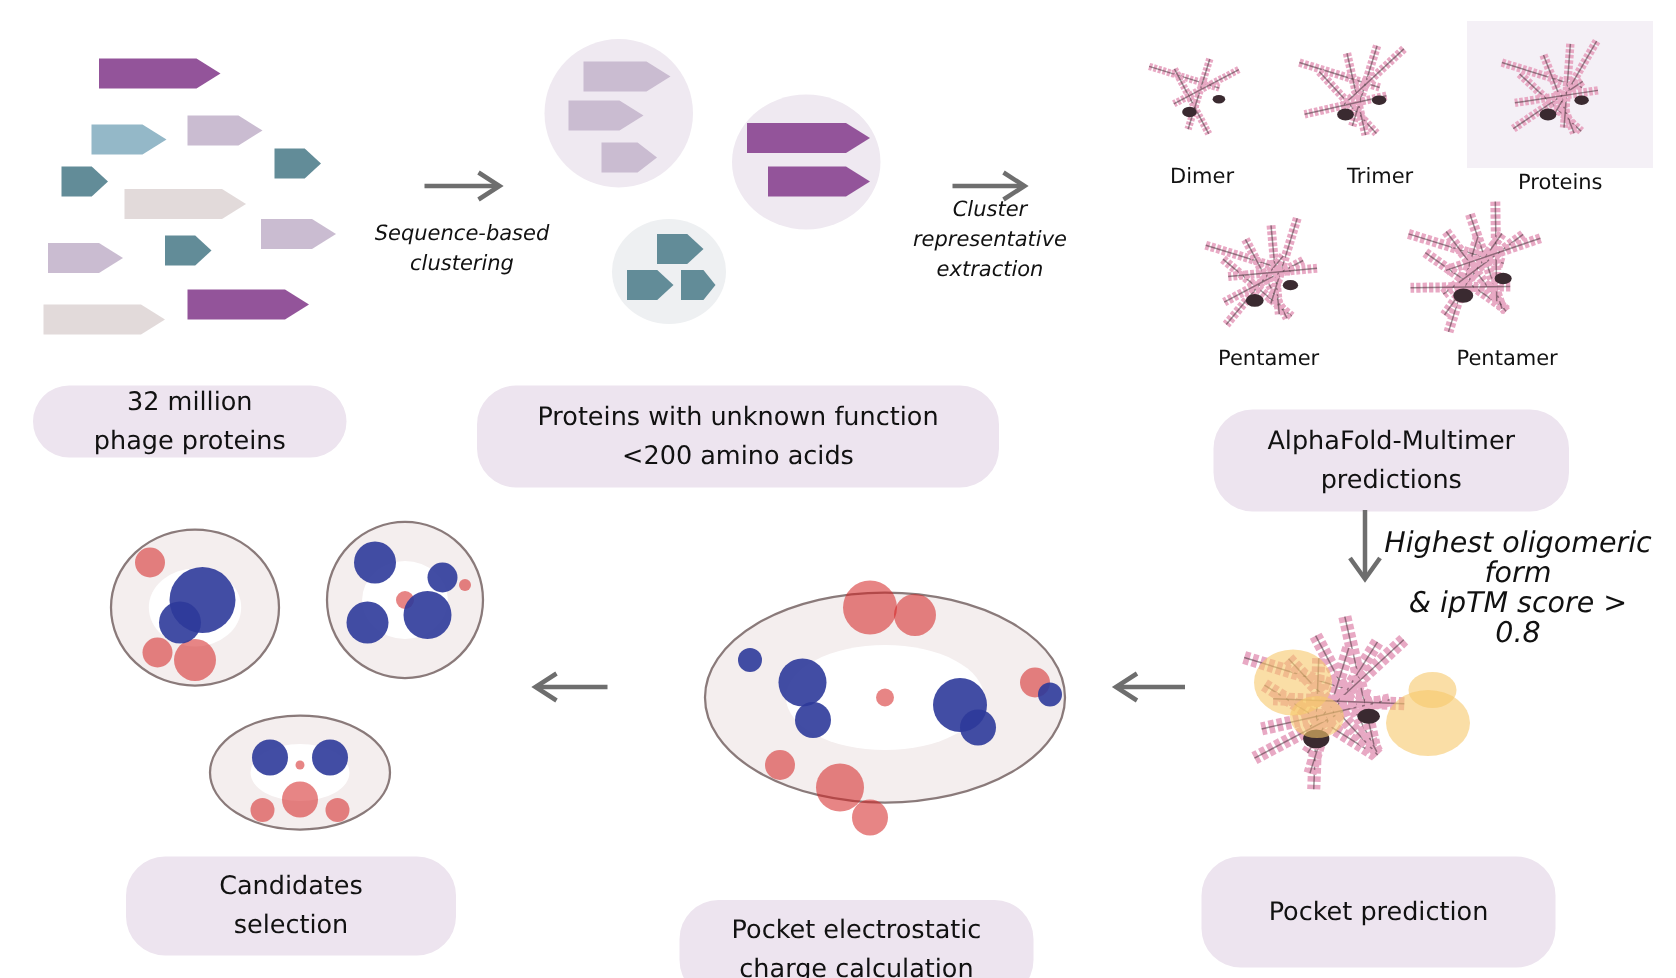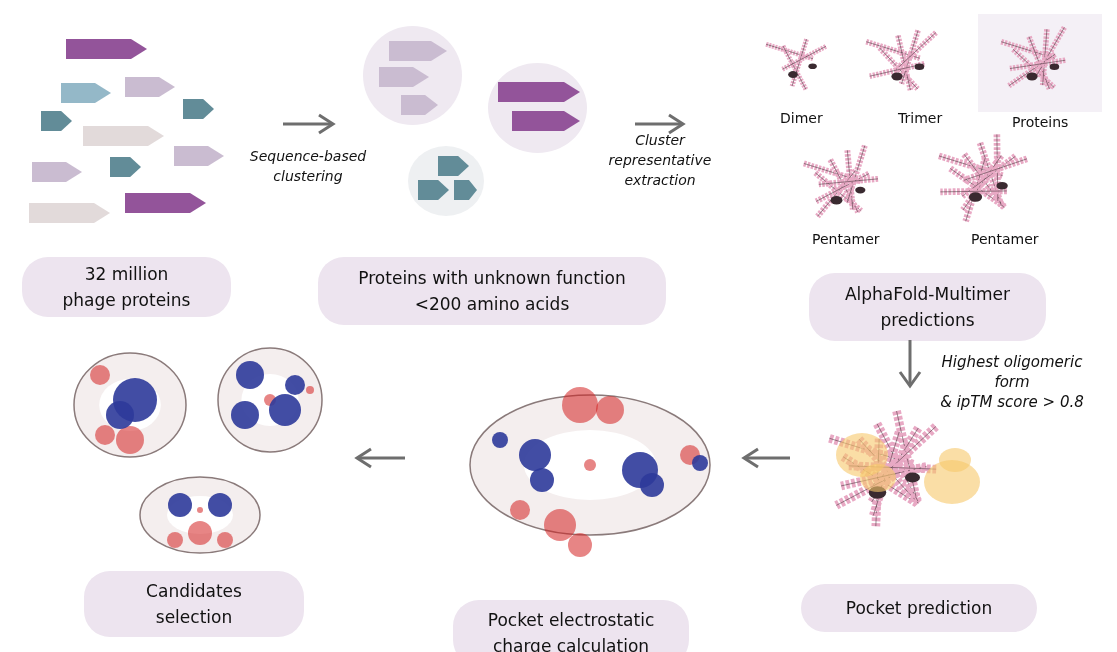--- a/index.html
+++ b/index.html
@@ -152,32 +152,32 @@
       <ellipse cx="375.5" cy="197.1" rx="6.6499999999999995" ry="4.75" fill="#3a2a30"></ellipse>
       <ellipse cx="402.1" cy="185.7" rx="5.699999999999999" ry="3.8" fill="#3a2a30"></ellipse>
     </g>
   </svg>
 <div class="caption" style="left:780px;top:110px;">Dimer</div>
 <div class="caption" style="left:898px;top:110px;">Trimer</div>
 <div class="caption" style="left:1012px;top:114px;">Proteins</div>
 <div class="caption" style="left:812px;top:231px;text-align:right;">Pentamer</div>
 <div class="caption" style="left:971px;top:231px;">Pentamer</div>
 
-<div class="pill" style="left:22px;top:257px;width:209px;height:60px;">32 million
+<div class="pill" style="left:22px;top:257px;width:209px;height:48px;">32 million
 phage proteins</div>
 <div class="pill" style="left:318px;top:257px;width:348px;height:68px;">Proteins with unknown function
 &lt;200 amino acids</div>
 <div class="pill" style="left:809px;top:257px;width:237px;height:68px;margin-top:16px;">AlphaFold-Multimer
 predictions</div>
 
 <svg width="24" height="52" style="left:898px;top:338px">
   <line x1="12" y1="2" x2="12" y2="46" stroke="#6e6e6e" stroke-width="3"></line>
   <polyline points="2,34 12,48 22,34" fill="none" stroke="#6e6e6e" stroke-width="3"></polyline>
 </svg>
-<div class="label" style="left:922px;top:352px;width:180px;font-size:15px;">Highest oligomeric form
+<div class="label" style="left:922px;top:352px;width:180px;font-size:19px;">Highest oligomeric form
 &amp; ipTM score &gt; 0.8</div>
 
 <svg width="337" height="190" style="left:780px;top:390px" id="pocket-struct">
     <g>
       <line x1="49.45402860075474" y1="48.3209909585664" x2="133.04597139924527" y2="74.1790090414336" stroke="#e8a9c4" stroke-width="8.75" stroke-dasharray="3.75 1.875"></line>
       <line x1="49.45402860075474" y1="48.3209909585664" x2="133.04597139924527" y2="74.1790090414336" stroke="#3a2a30" stroke-width="1" opacity="0.5"></line>
       <line x1="62.97446556485546" y1="66.69394285186948" x2="137.02553443514455" y2="113.30605714813052" stroke="#e8a9c4" stroke-width="8.75" stroke-dasharray="3.75 1.875"></line>
       <line x1="62.97446556485546" y1="66.69394285186948" x2="137.02553443514455" y2="113.30605714813052" stroke="#3a2a30" stroke-width="1" opacity="0.5"></line>
       <line x1="79.01813151312257" y1="49.155164024737175" x2="138.48186848687743" y2="113.34483597526282" stroke="#e8a9c4" stroke-width="8.75" stroke-dasharray="3.75 1.875"></line>
       <line x1="79.01813151312257" y1="49.155164024737175" x2="138.48186848687743" y2="113.34483597526282" stroke="#3a2a30" stroke-width="1" opacity="0.5"></line>
@@ -266,13 +266,13 @@
       <circle cx="140" cy="170" r="3" fill="#d42020" opacity="0.55"></circle>
       <circle cx="120" cy="165" r="12" fill="#2e3a9a" opacity="0.9"></circle>
       <circle cx="160" cy="165" r="12" fill="#2e3a9a" opacity="0.9"></circle>
     </g>
   </svg>
 
 <div class="pill" style="left:84px;top:571px;width:220px;height:66px;">Candidates
 selection</div>
 <div class="pill" style="left:453px;top:571px;width:236px;height:66px;margin-top:29px;">Pocket electrostatic
 charge calculation</div>
-<div class="pill" style="left:801px;top:584px;width:236px;height:48px;">Pocket prediction</div>
+<div class="pill" style="left:801px;top:571px;width:236px;height:74px;">Pocket prediction</div>
 
 </body></html>

